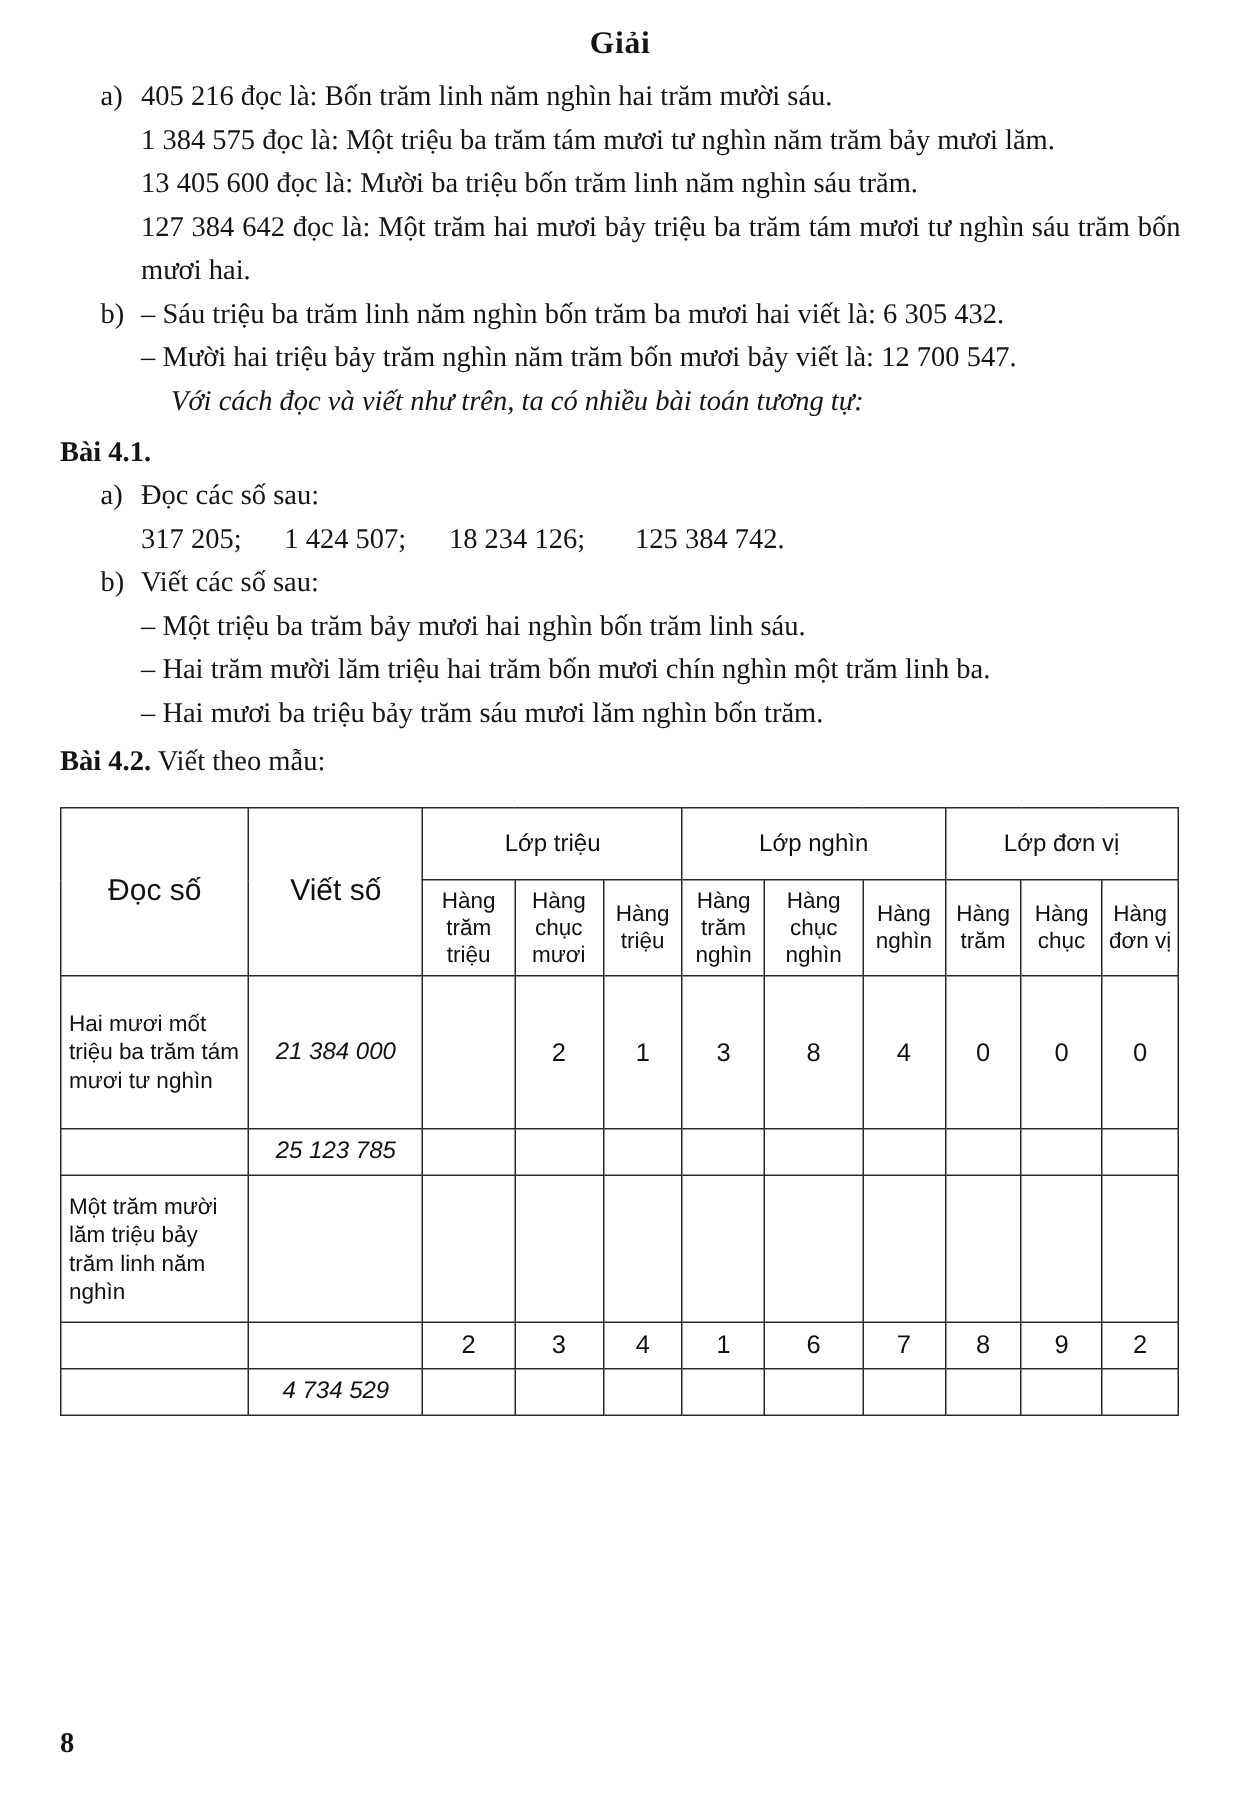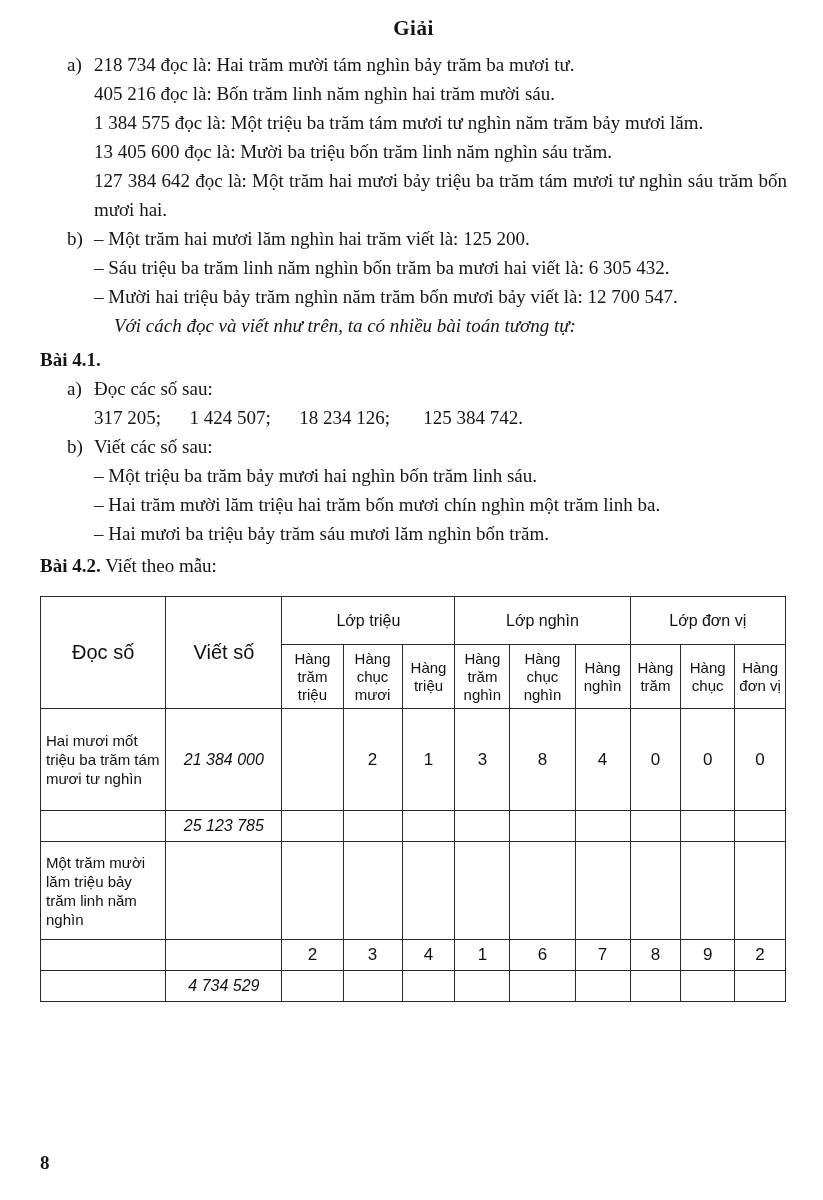--- a/index.html
+++ b/index.html
@@ -129,32 +129,30 @@
 
 <div class="page">
 
   <h1 class="title">Giải</h1>
 
   <div class="content">
 
     <div class="flexrow">
       <span class="plabel">a)</span>
       <div class="pitems">
-        <p class="line">218 734 đọc là: Hai trăm mười tám nghìn bảy trăm ba mươi tư.</p>
         <p class="line">405 216 đọc là: Bốn trăm linh năm nghìn hai trăm mười sáu.</p>
         <p class="line">1 384 575 đọc là: Một triệu ba trăm tám mươi tư nghìn năm trăm bảy mươi lăm.</p>
         <p class="line">13 405 600 đọc là: Mười ba triệu bốn trăm linh năm nghìn sáu trăm.</p>
         <p class="line">127 384 642 đọc là: Một trăm hai mươi bảy triệu ba trăm tám mươi tư nghìn sáu trăm bốn mươi hai.</p>
       </div>
     </div>
 
     <div class="flexrow">
       <span class="plabel">b)</span>
       <div class="pitems">
-        <p class="line">–  Một trăm hai mươi lăm nghìn hai trăm viết là: 125 200.</p>
         <p class="line">–  Sáu triệu ba trăm linh năm nghìn bốn trăm ba mươi hai viết là: 6 305 432.</p>
         <p class="line">–  Mười hai triệu bảy trăm nghìn năm trăm bốn mươi bảy viết là: 12 700 547.</p>
         <p class="line note">Với cách đọc và viết như trên, ta có nhiều bài toán tương tự:</p>
       </div>
     </div>
   </div>
 
   <h2 class="exercise-heading">Bài 4.1.</h2>
 
   <div class="content">

